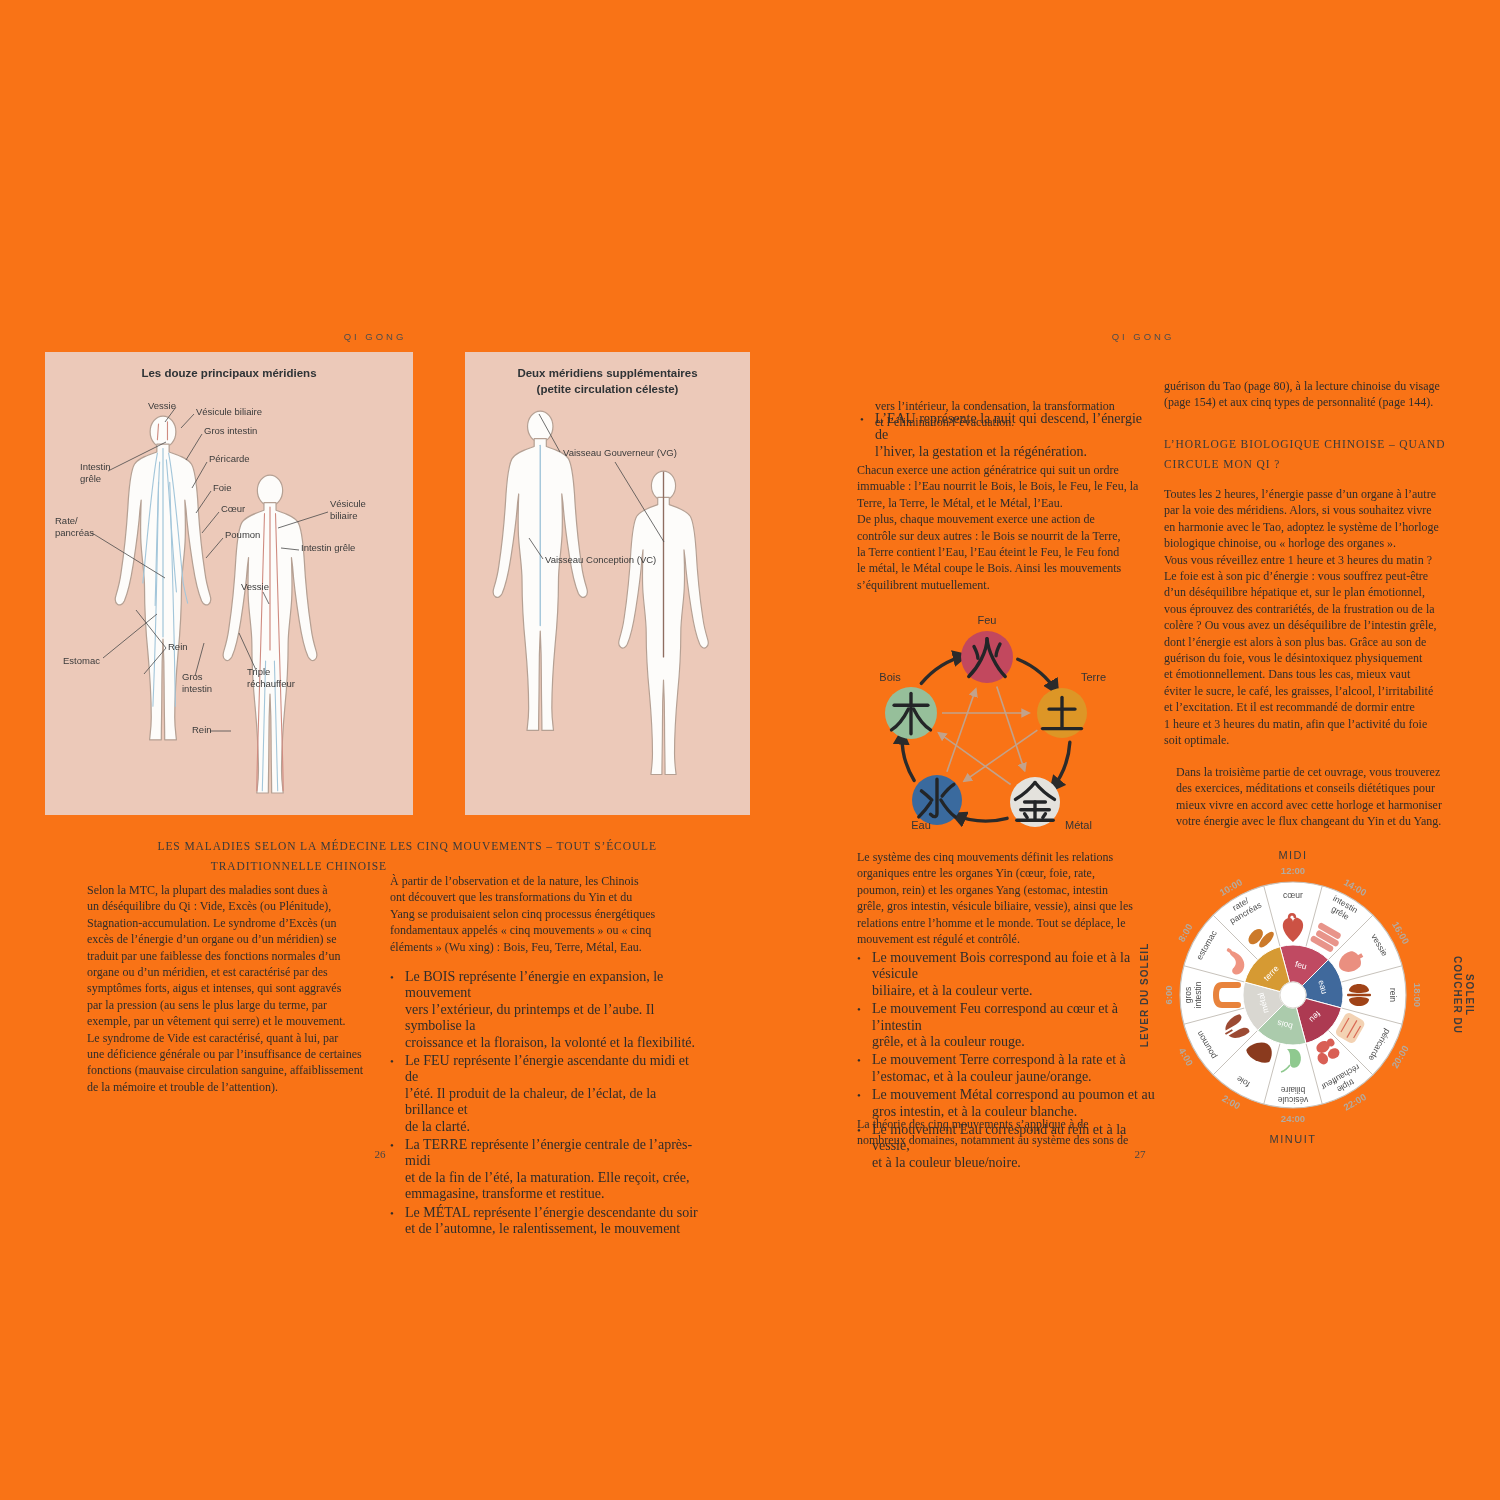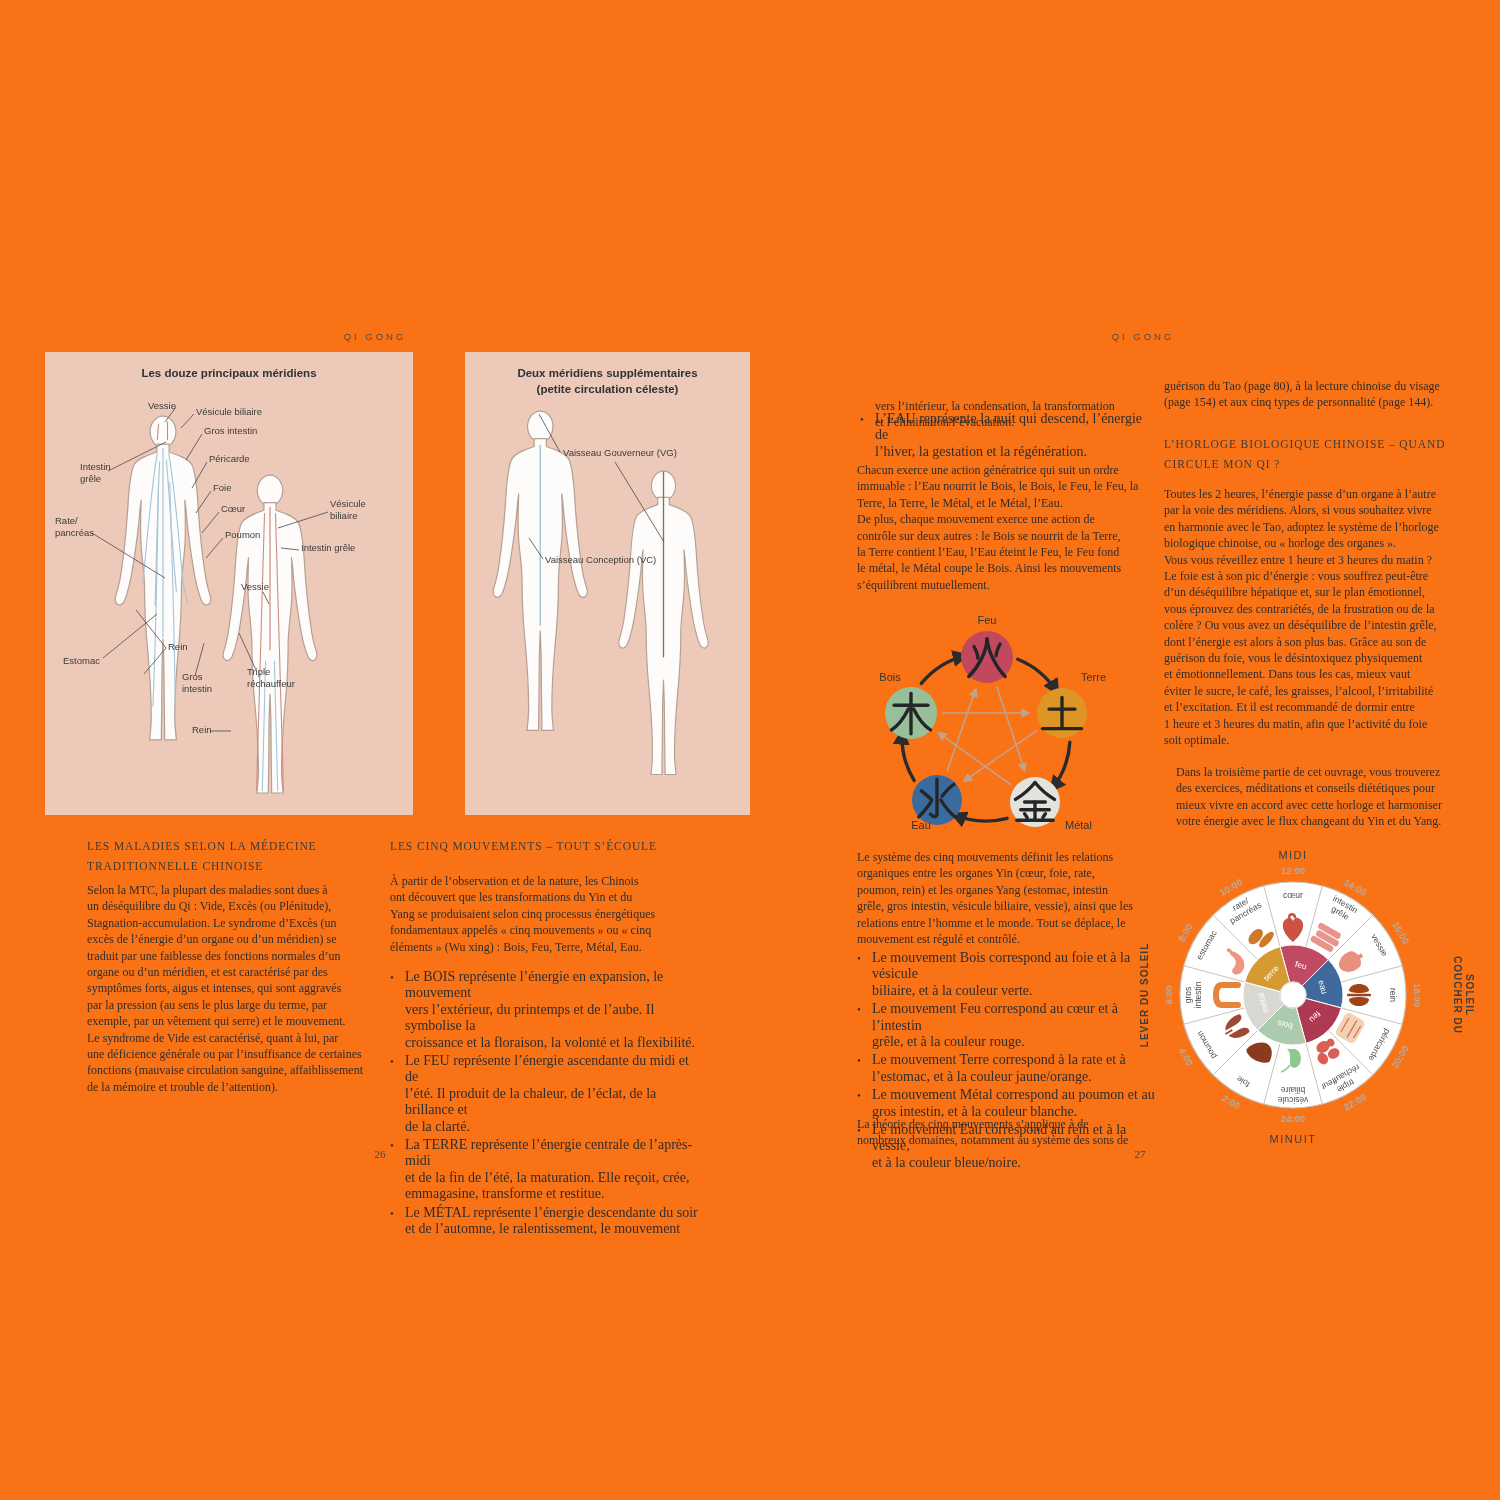--- a/index.html
+++ b/index.html
@@ -114,21 +114,21 @@
           <path d="M50,2 C50,60 50,120 50,178" fill="none" stroke="#8f6d60" stroke-width="1.3" stroke-linecap="round"></path>
         </g>
         <line x1="74" y1="62" x2="95" y2="100" stroke="#4a4a4a" stroke-width="0.8"></line>
         <line x1="150" y1="110" x2="199" y2="190" stroke="#4a4a4a" stroke-width="0.8"></line>
         <text x="98" y="104" class="lbl"><tspan x="98" dy="0">Vaisseau Gouverneur (VG)</tspan></text>
         <line x1="78" y1="207" x2="64" y2="186" stroke="#4a4a4a" stroke-width="0.8"></line>
         <text x="80" y="211" class="lbl"><tspan x="80" dy="0">Vaisseau Conception (VC)</tspan></text>
       </svg>
   </div>
 
-  <div class="abs shead" style="left:87px;top:836px;width:300px;">LES MALADIES SELON LA MÉDECINE
+  <div class="abs shead" style="left:87px;top:836px;width:300px;text-align:right;">LES MALADIES SELON LA MÉDECINE
 TRADITIONNELLE CHINOISE</div>
   <div class="abs prose" style="left:87px;top:882px;width:305px;">Selon la MTC, la plupart des maladies sont dues à
 un déséquilibre du Qi : Vide, Excès (ou Plénitude),
 Stagnation-accumulation. Le syndrome d’Excès (un
 excès de l’énergie d’un organe ou d’un méridien) se
 traduit par une faiblesse des fonctions normales d’un
 organe ou d’un méridien, et est caractérisé par des
 symptômes forts, aigus et intenses, qui sont aggravés
 par la pression (au sens le plus large du terme, par
 exemple, par un vêtement qui serre) et le mouvement.

